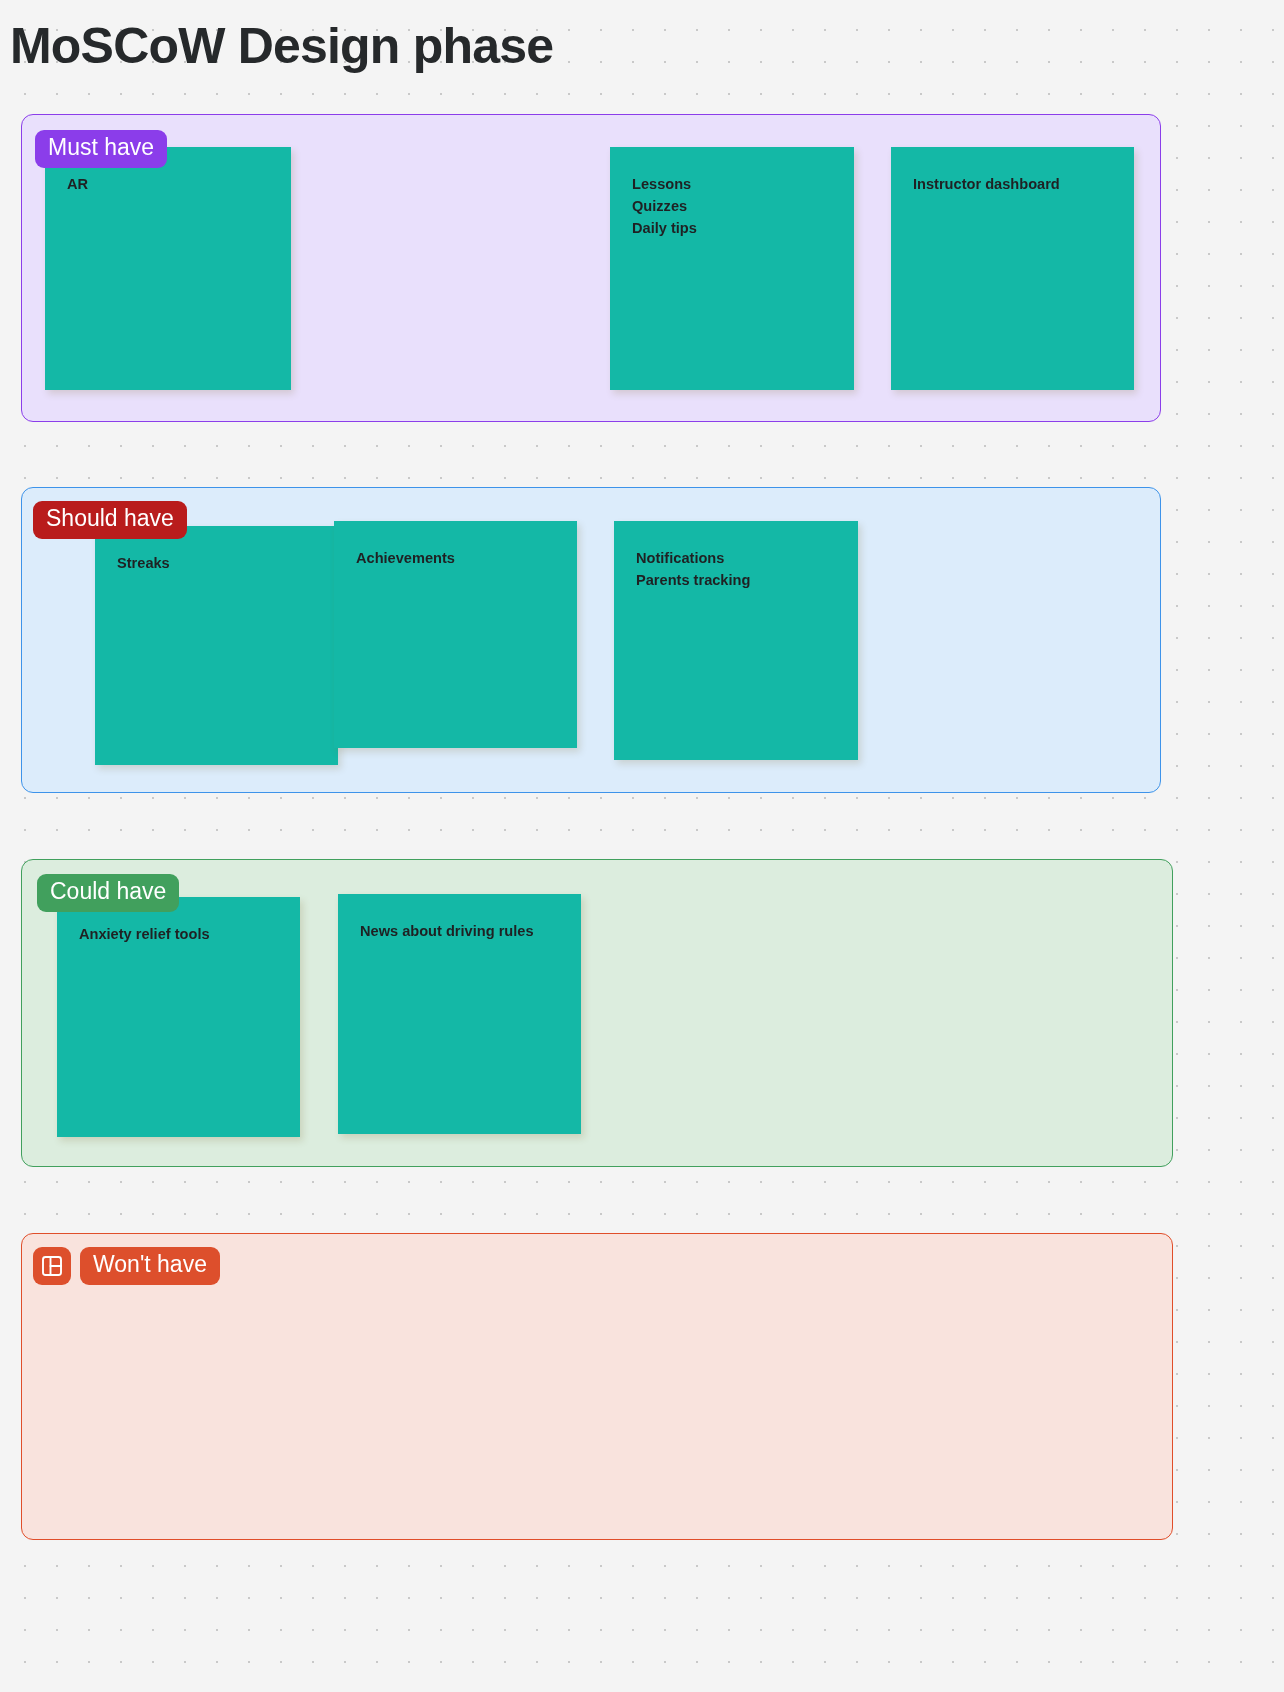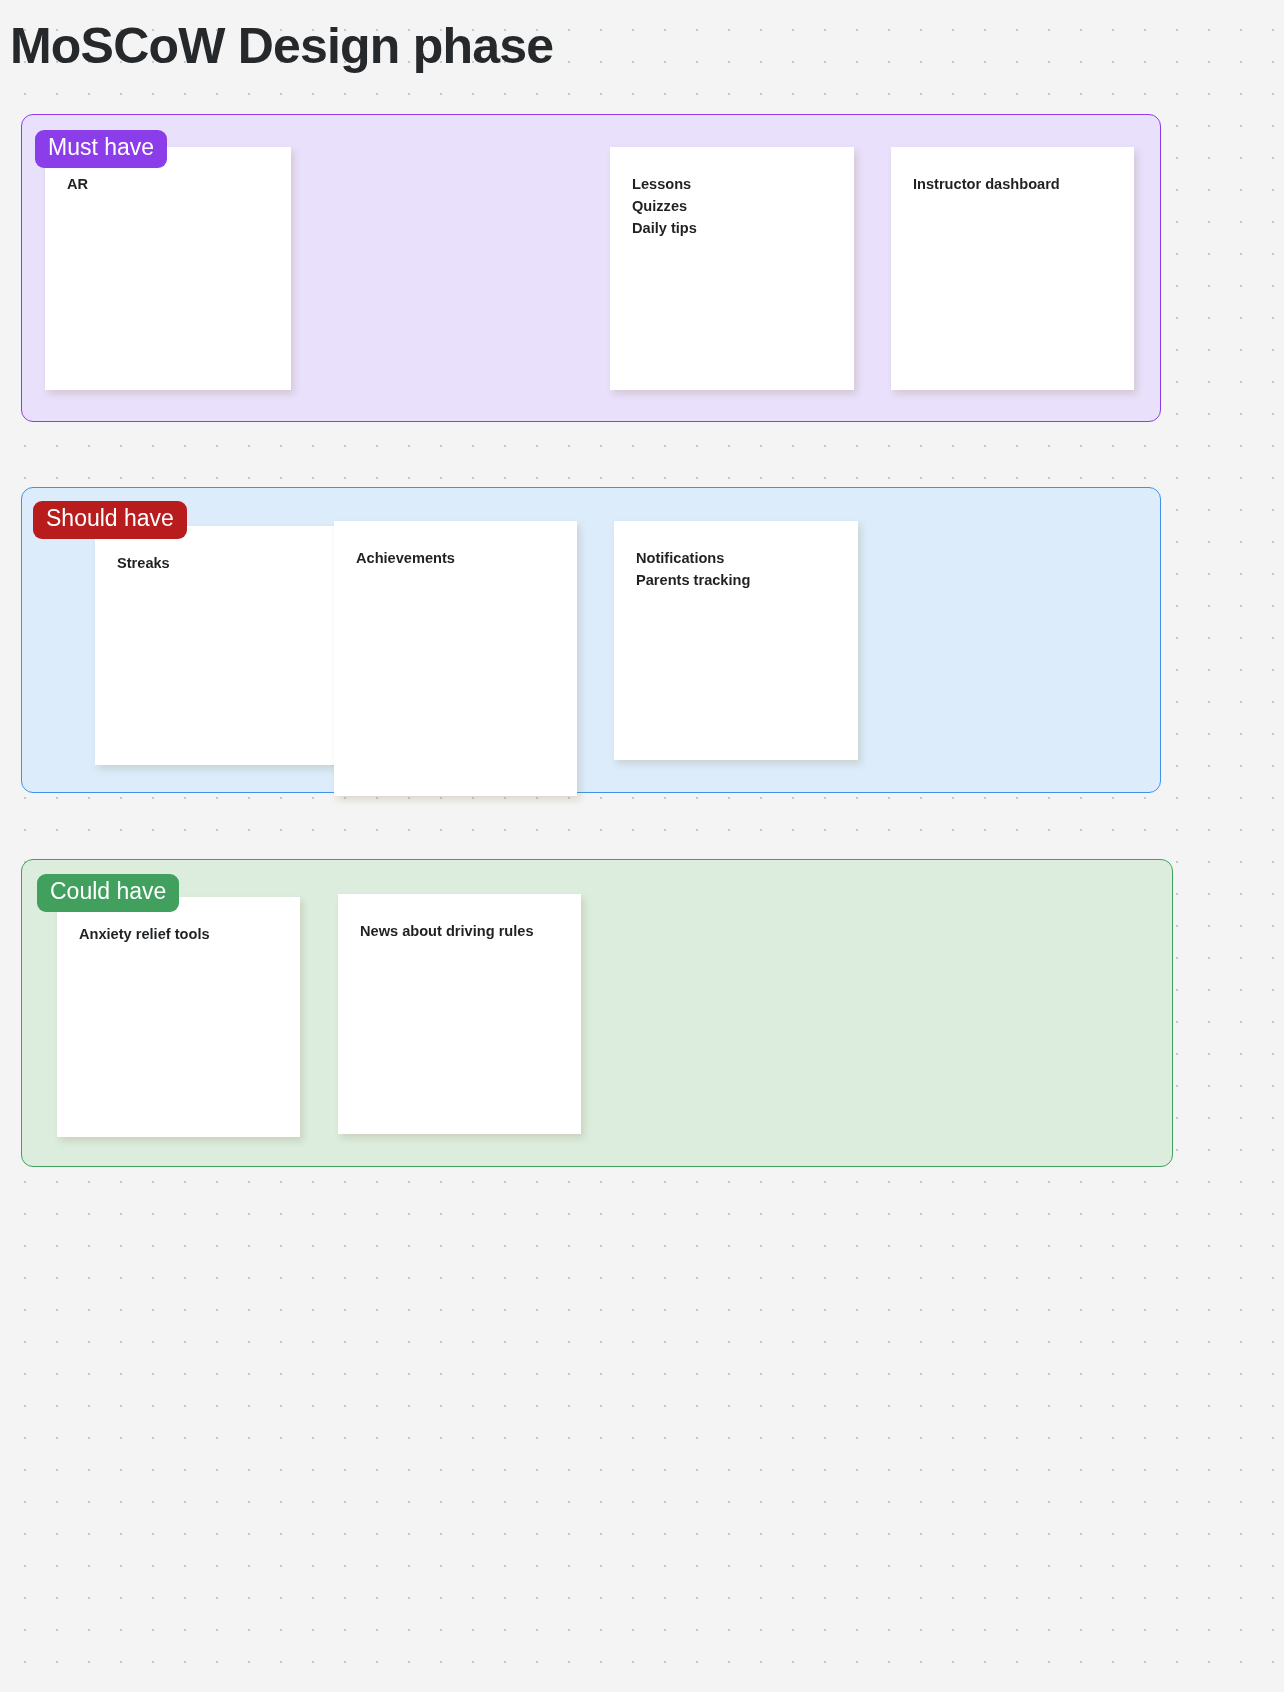--- a/index.html
+++ b/index.html
@@ -88,40 +88,40 @@
     display: flex;
     align-items: center;
     justify-content: center;
     flex: 0 0 auto;
   }
   .lane-icon svg { display: block; }
 
   
   .note {
     position: absolute;
-    background: #ffffff;
+    background: #14b8a6;
     box-shadow: 3px 4px 7px rgba(120, 100, 40, 0.19);
     padding: 26px 14px 0 22px;
     font-size: 14.6px;
     font-weight: bold;
     color: #1f2123;
     line-height: 1.51;
     overflow: hidden;
   }
   .note-line { white-space: nowrap; }
 
   
   .n-must-1 { left: 23px;  top: 32px; width: 246px; height: 243px; }
   .n-must-2 { left: 306px; top: 32px; width: 243px; height: 243px; }
   .n-must-3 { left: 588px; top: 32px; width: 244px; height: 243px; }
   .n-must-4 { left: 869px; top: 32px; width: 243px; height: 243px; }
 
   
   .n-should-1 { left: 30px;  top: 38px; width: 243px; height: 239px; margin-left: 43px; }
-  .n-should-2 { left: 312px; top: 33px; width: 243px; height: 275px; }
+  .n-should-2 { left: 312px; top: 33px; width: 243px; height: 227px; }
   .n-should-3 { left: 592px; top: 33px; width: 244px; height: 239px; }
 
   
   .n-could-1 { left: 35px;  top: 37px; width: 243px; height: 240px; }
   .n-could-2 { left: 316px; top: 34px; width: 243px; height: 240px; }
 </style>
 </head>
 <body>
 
 <div class="board">
@@ -175,14 +175,26 @@
 
     <div class="note n-could-1">
       <div class="note-line">Anxiety relief tools</div>
     </div>
 
     <div class="note n-could-2">
       <div class="note-line">News about driving rules</div>
     </div>
   </section>
 
+  <section class="lane lane-wont">
+    <div class="lane-header lane-header-wont">
+      <span class="lane-icon">
+        <svg width="24" height="24" viewBox="0 0 24 24" fill="none" stroke="#ffffff" stroke-width="1.9" stroke-linecap="round" stroke-linejoin="round">
+          <rect x="3" y="3" width="18" height="18" rx="2.5"></rect>
+          <line x1="10.5" y1="3" x2="10.5" y2="21"></line>
+          <line x1="10.5" y1="12" x2="21" y2="12"></line>
+        </svg>
+      </span>
+      <span class="lane-badge badge-wont">Won't have</span>
+    </div>
+  </section>
 
 </div>
 
 </body></html>

